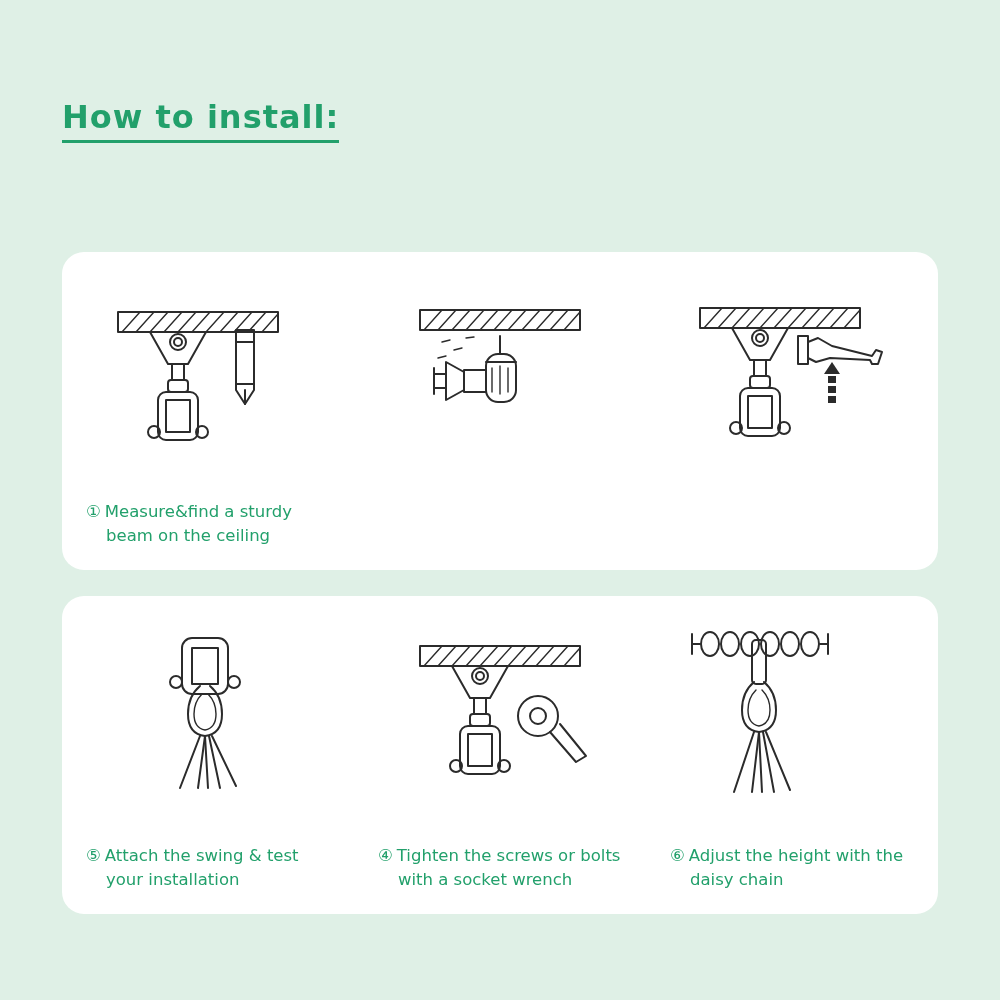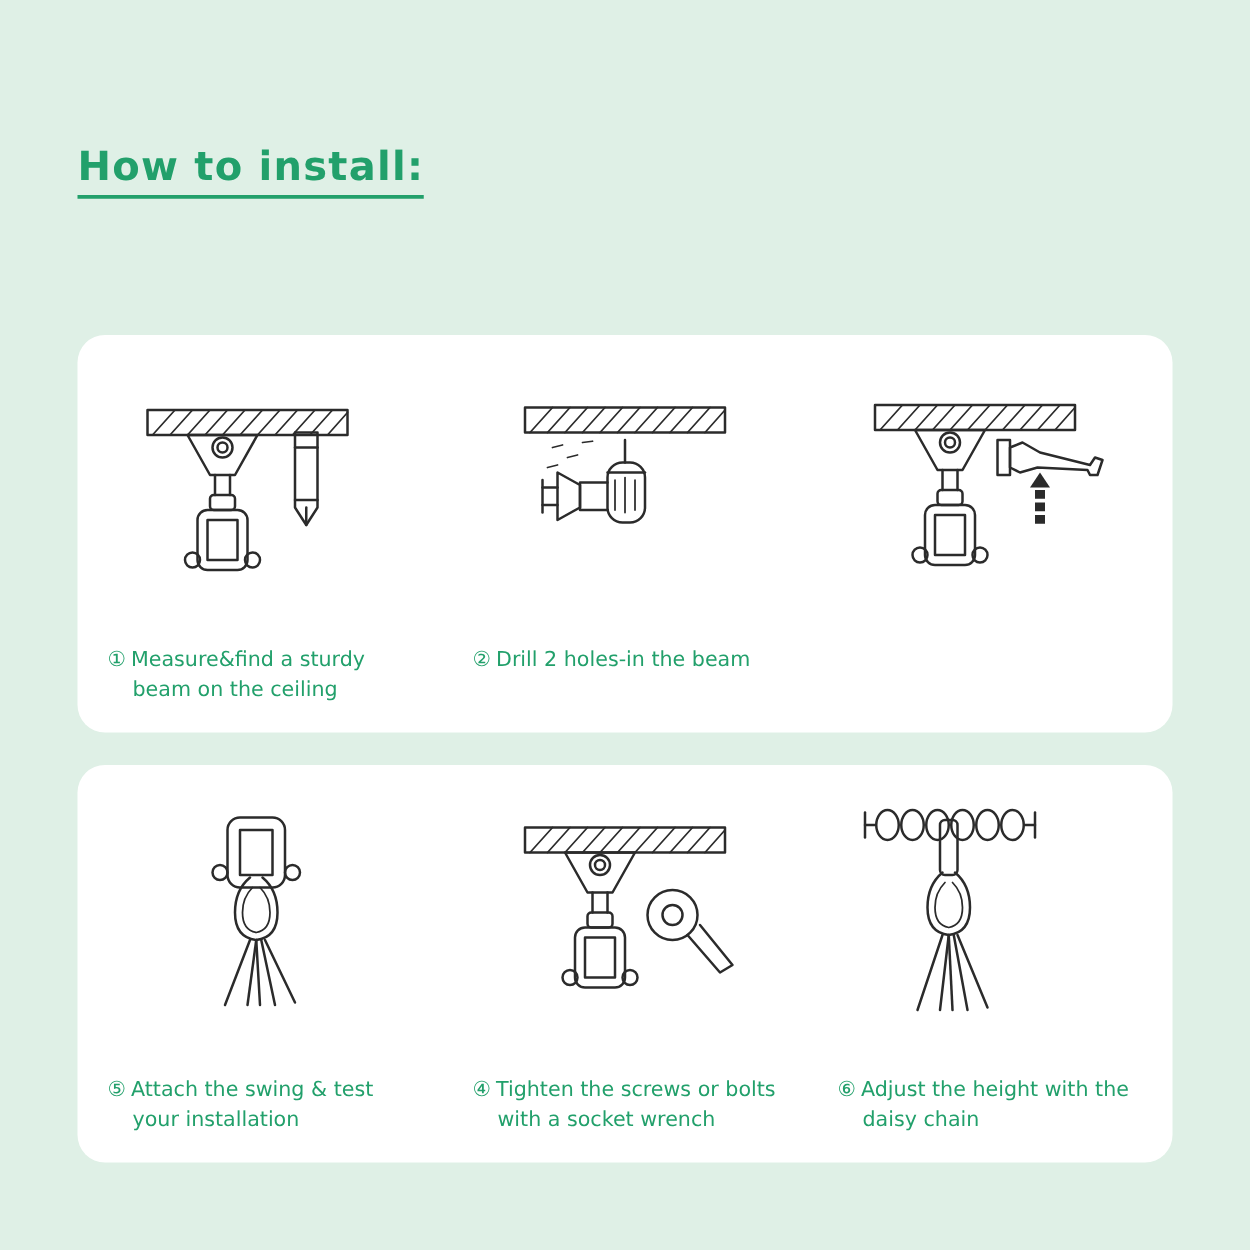--- a/index.html
+++ b/index.html
@@ -11,21 +11,20 @@
     height: 1000px;
     background: #dff0e6;
     font-family: "DejaVu Sans", sans-serif;
     overflow: hidden;
   }
   .page {
     position: relative;
     width: 1000px;
     height: 984px;
     box-sizing: border-box;
-    margin-top: 16px;
   }
   .title {
     position: absolute;
     left: 62px;
     top: 100px;
     font-size: 32px;
     font-weight: bold;
     color: #22a06b;
     letter-spacing: 1px;
     border-bottom: 3px solid #22a06b;
@@ -171,23 +170,20 @@
             </g>
             <line class="ln" x1="106" y1="82" x2="136" y2="82"></line>
 
             <path class="ln" d="M106 90 L84 90 L84 112 L106 112"></path>
             <path class="ln" d="M84 92 L66 82 L66 120 L84 110 Z"></path>
             <line class="ln" x1="66" y1="94" x2="54" y2="94"></line>
             <line class="ln" x1="66" y1="108" x2="54" y2="108"></line>
             <line class="ln" x1="54" y1="88" x2="54" y2="114"></line>
           </svg>
         </div>
-        <div class="caption">
-          <span class="num">②</span><span>Drill 2 holes-in the beam</span>
-        </div>
       </div>
 
       <div class="step">
         <div class="art">
           <svg width="240" height="180" viewBox="0 0 240 180">
 
             <rect class="ln" x="28" y="28" width="160" height="20"></rect>
             <g class="ln-t">
               <line x1="32" y1="48" x2="50" y2="28"></line>
               <line x1="46" y1="48" x2="64" y2="28"></line>

